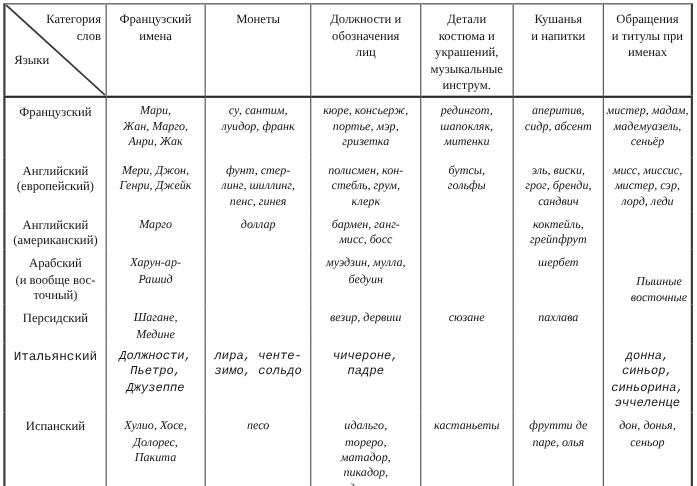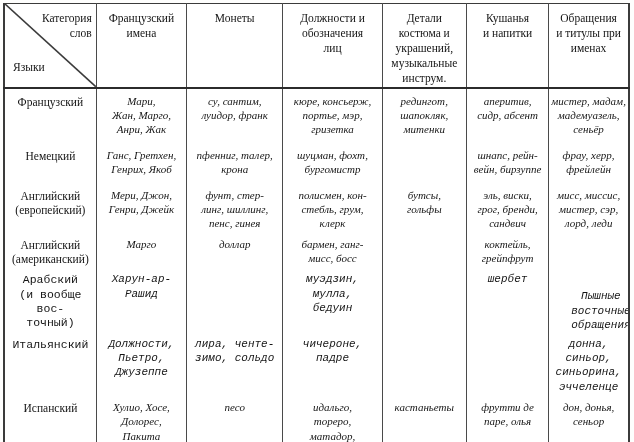--- a/index.html
+++ b/index.html
@@ -77,30 +77,30 @@
     width: 100%; height: 100%;
   }
   .corner-top {
     position: absolute;
     top: 7px; left: 22px; right: 4px;
     text-align: right;
     white-space: pre-line;
   }
   .corner-bottom {
     position: absolute;
-    bottom: 12px; left: 8px;
+    bottom: 24px; left: 8px;
     white-space: pre-line;
     margin-top: 37px;
   }
   tbody tr { height: 40px; }
   tr.r1 { height: 55px; }
   tr.r2 { height: 40px; }
   tr.r3 { height: 44px; }
   tr.r4 { height: 28px; }
-  tr.r5 { height: 47px; font-family: Liberation Mono, monospace; }
+  tr.r5 { height: 47px; }
   tr.r6 { height: 30px; }
   tr.r7 { height: 40px; font-family: Liberation Mono, monospace; }
   tr.r8 { height: 70px; }
 </style>
 </head>
 <body>
 
 <div class="page">
   <table class="vocab-table">
     <colgroup>
@@ -153,34 +153,20 @@
 гризетка</td>
         <td class="cell">редингот,
 шапокляк,
 митенки</td>
         <td class="cell">аперитив,
 сидр, абсент</td>
         <td class="cell">мистер, мадам,
 мадемуазель,
 сеньёр</td>
       </tr>
-      <tr class="r2">
-        <td class="lang">Немецкий</td>
-        <td class="cell">Ганс, Гретхен,
-Генрих, Якоб</td>
-        <td class="cell">пфенниг, талер,
-крона</td>
-        <td class="cell">шуцман, фохт,
-бургомистр</td>
-        <td class="cell"></td>
-        <td class="cell">шнапс, рейн-
-вейн, бирзуппе</td>
-        <td class="cell">фрау, херр,
-фрейлейн</td>
-      </tr>
       <tr class="r3">
         <td class="lang">Английский
 (европейский)</td>
         <td class="cell">Мери, Джон,
 Генри, Джейк</td>
         <td class="cell">фунт, стер-
 линг, шиллинг,
 пенс, гинея</td>
         <td class="cell">полисмен, кон-
 стебль, грум,
@@ -214,20 +200,30 @@
 Рашид</td>
         <td class="cell"></td>
         <td class="cell">муэдзин, мулла,
 бедуин</td>
         <td class="cell"></td>
         <td class="cell">шербет</td>
         <td class="cell"><span class="push-down">Пышные
 восточные
 обращения</span></td>
       </tr>
+      <tr class="r6">
+        <td class="lang">Персидский</td>
+        <td class="cell">Шагане,
+Медине</td>
+        <td class="cell"></td>
+        <td class="cell">везир, дервиш</td>
+        <td class="cell">сюзане</td>
+        <td class="cell">пахлава</td>
+        <td class="cell"></td>
+      </tr>
       <tr class="r7">
         <td class="lang">Итальянский</td>
         <td class="cell">Должности,
 Пьетро,
 Джузеппе</td>
         <td class="cell">лира, ченте-
 зимо, сольдо</td>
         <td class="cell">чичероне,
 падре</td>
         <td class="cell"></td>

